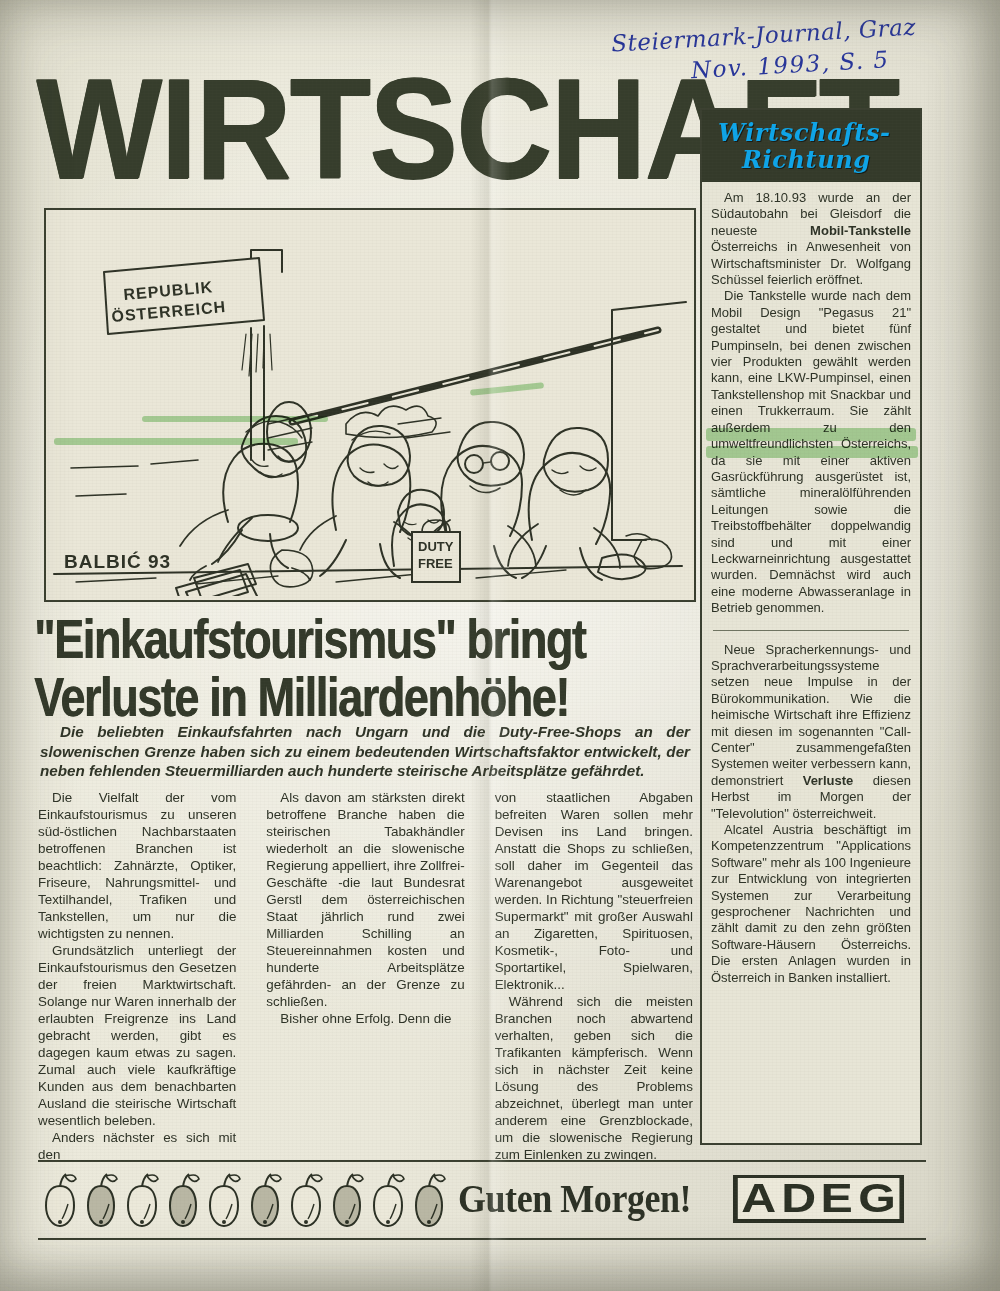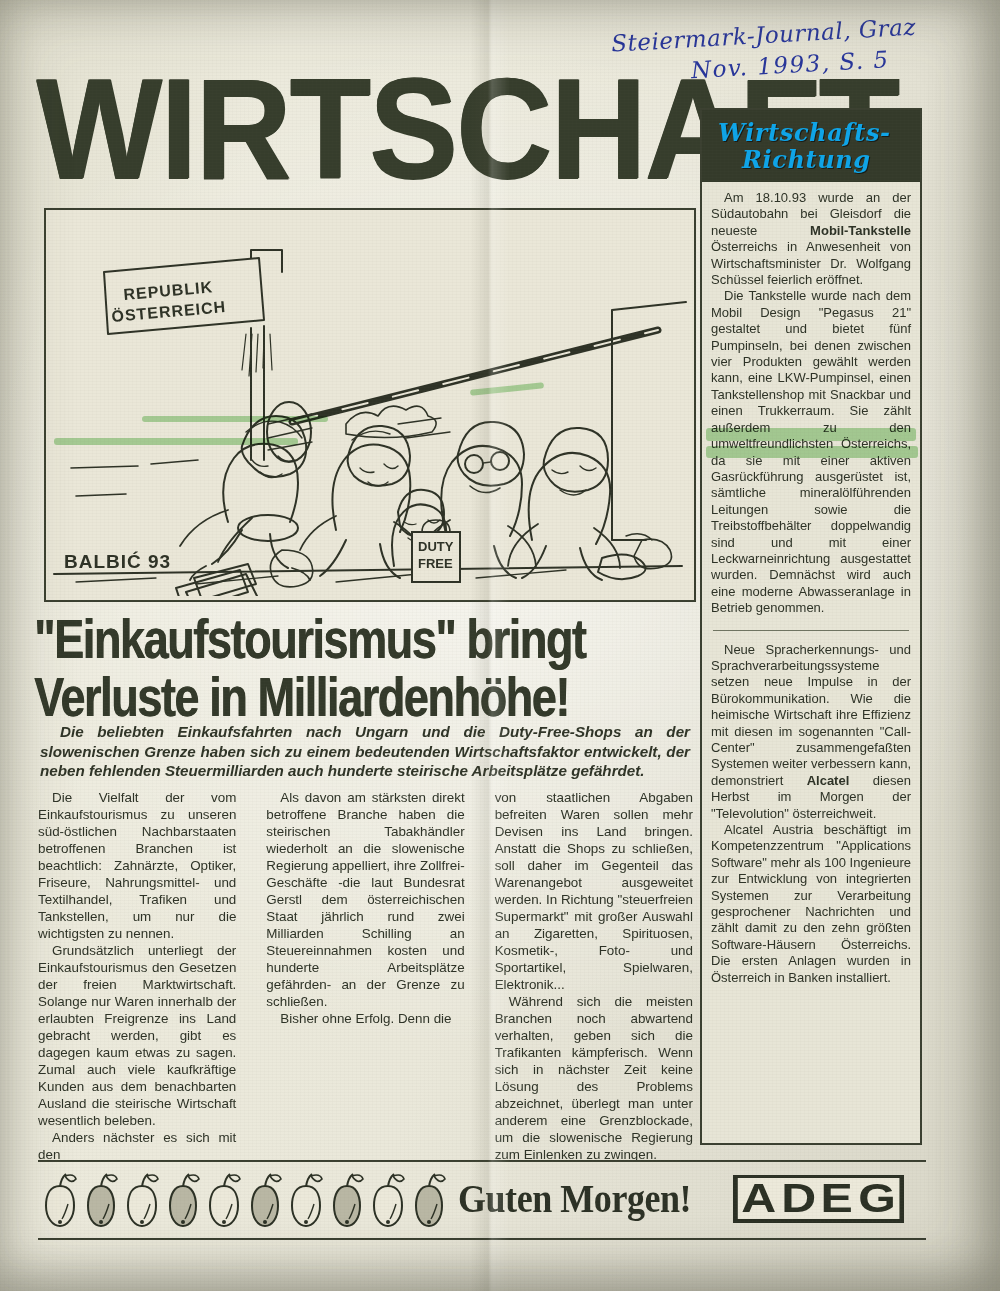--- a/index.html
+++ b/index.html
@@ -376,21 +376,21 @@
 
   <div class="lyr" id="sidebar">
     <div id="splitter-head">
       <div class="sh sh1">Wirtschafts-</div>
       <div class="sh sh2">Richtung</div>
     </div>
     <div class="sbody" id="sidebar-body">
         <p><span>Am 18.10.93 wurde an der Südautobahn bei Gleisdorf die neueste </span><b>Mobil-Tankstelle</b><span> Österreichs in Anwesenheit von Wirtschaftsminister Dr. Wolfgang Schüssel feierlich eröffnet.</span></p>
         <p><span>Die Tankstelle wurde nach dem Mobil Design "Pegasus 21" gestaltet und bietet fünf Pumpinseln, bei denen zwischen vier Produkten gewählt werden kann, eine LKW-Pumpinsel, einen Tankstellenshop mit Snackbar und einen Trukkerraum. Sie zählt außerdem zu den umweltfreundlichsten Österreichs, da sie mit einer aktiven Gasrückführung ausgerüstet ist, sämtliche mineralölführenden Leitungen sowie die Treibstoffbehälter doppelwandig sind und mit einer Leckwarneinrichtung ausgestattet wurden. Demnächst wird auch eine moderne Abwasseranlage in Betrieb genommen.</span></p>
         <hr class="sep">
-        <p><span>Neue Spracherkennungs- und Sprachverarbeitungssysteme setzen neue Impulse in der Bürokommunikation. Wie die heimische Wirtschaft ihre Effizienz mit diesen im sogenannten "Call-Center" zusammengefaßten Systemen weiter verbessern kann, demonstriert </span><b>Alcatel</b><span> diesen Herbst im Morgen der "Televolution" österreichweit.</span></p>
+        <p><span>Neue Spracherkennungs- und Sprachverarbeitungssysteme setzen neue Impulse in der Bürokommunikation. Wie die heimische Wirtschaft ihre Effizienz mit diesen im sogenannten "Call-Center" zusammengefaßten Systemen weiter verbessern kann, demonstriert </span><b>Verluste</b><span> diesen Herbst im Morgen der "Televolution" österreichweit.</span></p>
         <p><span>Alcatel Austria beschäftigt im Kompetenzzentrum "Applications Software" mehr als 100 Ingenieure zur Entwicklung von integrierten Systemen zur Verarbeitung gesprochener Nachrichten und zählt damit zu den zehn größten Software-Häusern Österreichs. Die ersten Anlagen wurden in Österreich in Banken installiert.</span></p>
       </div>
   </div>
 
   <div class="green-mark" style="left:706px; top:428px; width:210px; height:13px;"></div>
   <div class="green-mark" style="left:706px; top:446px; width:212px; height:12px;"></div>
 
   <div class="lyr" id="toprule"></div>
   <div class="lyr" id="adbar">
     <div id="fruitrow">

